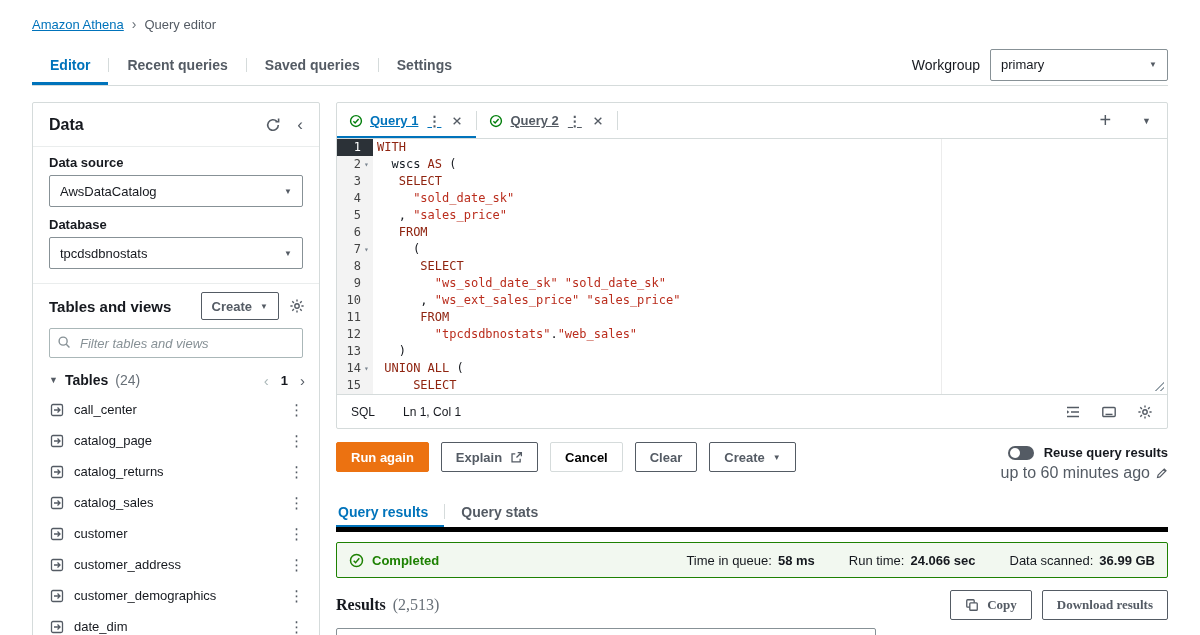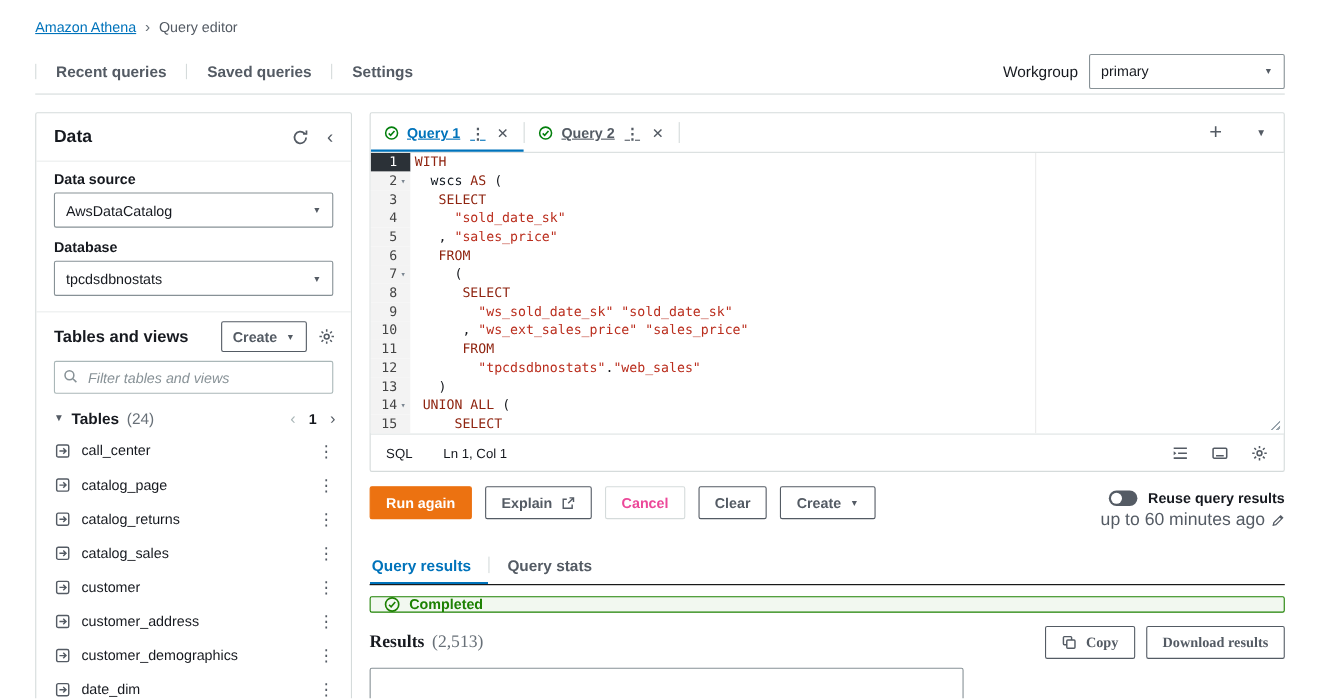--- a/index.html
+++ b/index.html
@@ -84,38 +84,38 @@
   .print-margin { position: absolute; top: 0; bottom: 0; left: 604px; width: 1px; background: #ececec; }
   .resize-grip { position: absolute; right: 3px; bottom: 3px; width: 11px; height: 11px; background: repeating-linear-gradient(135deg, transparent 0 2px, #9aa5ad 2px 3.5px); clip-path: polygon(100% 0, 100% 100%, 0 100%); cursor: nwse-resize; }
 
   
   .ed-status { display: flex; align-items: center; height: 34px; border-top: 1px solid #d5dbdb; padding: 16px 14px; font-size: 12px; gap: 28px; }
   .status-icons { margin-left: auto; display: flex; align-items: center; gap: 20px; color: #545b64; }
 
   
   .action-row { display: flex; align-items: flex-start; gap: 12px; margin-top: 13px; }
   .btn-primary { background: #ec7211; border-color: #ec7211; color: #fff; }
-  .btn-disabled { border-color: #d5dbdb; color: #ec4899; cursor: default; }
+  .btn-disabled { border-color: #d5dbdb; color: #000000; cursor: default; }
   .reuse { margin-left: auto; display: flex; flex-direction: column; align-items: flex-end; gap: 4px; padding-top: 3px; }
   .reuse-top { display: flex; align-items: center; gap: 10px; }
   .toggle { width: 26px; height: 14px; border-radius: 8px; background: #545b64; position: relative; cursor: pointer; display: inline-block; }
   .knob { position: absolute; left: 2px; top: 2px; width: 10px; height: 10px; border-radius: 50%; background: #fff; }
   .reuse-title { font-size: 13px; font-weight: 700; }
   .reuse-sub { font-size: 16px; color: #545b64; display: flex; align-items: center; gap: 6px; }
   .edit-ic { color: #545b64; cursor: pointer; display: inline-flex; }
 
   
-  .results-tabs { display: flex; align-items: center; margin-top: 14px; border-bottom: 1px solid #000000; height: 36px; }
+  .results-tabs { display: flex; align-items: center; margin-top: 14px; border-bottom: 5px solid #000000; height: 36px; }
   .r-tab { height: 100%; display: flex; align-items: center; padding: 0 16px; font-size: 14px; font-weight: 700; color: #545b64; cursor: pointer; }
   .r-tab:first-child { padding-left: 2px; }
   .r-tab.active { color: #0073bb; box-shadow: inset 0 -2px 0 #0073bb; }
   .r-sep { width: 1px; height: 15px; background: #d5dbdb; }
 
   
-  .banner { margin-top: 10px; border: 1px solid #1d8102; background: #f2f8f0; border-radius: 2px; height: 15px; display: flex; align-items: center; justify-content: space-between; padding: 0 12px; }
+  .banner { margin-top: 10px; border: 1px solid #1d8102; background: #f2f8f0; border-radius: 2px; height: 36px; display: flex; align-items: center; justify-content: space-between; padding: 0 12px; }
   .banner-left { display: flex; align-items: center; gap: 8px; color: #1d8102; font-weight: 700; font-size: 13px; }
   .banner-stats { display: flex; align-items: center; gap: 34px; font-size: 13px; color: #16191f; }
   .stat { display: flex; gap: 6px; }
   .stat b { font-weight: 700; }
 
   
   .results-header { display: flex; align-items: center; margin-top: 12px; font-family: Liberation Serif, serif; }
   .results-title { font-size: 16px; font-weight: 700; display: flex; gap: 7px; align-items: baseline; }
   .results-count { color: #687078; font-weight: 400; }
   .results-actions { margin-left: auto; display: flex; gap: 10px; }
@@ -131,20 +131,23 @@
 <div class="page">
 
   <div class="breadcrumb">
     <a class="bc-link">Amazon Athena</a>
     <span class="bc-sep">›</span>
     <span class="bc-cur">Query editor</span>
   </div>
 
   <div class="nav-row">
     <div class="nav-tabs">
+      <div class="nav-tab active">
+          <span>Editor</span>
+        </div>
       <div class="nav-sep"></div>
       <div class="nav-tab">
           <span>Recent queries</span>
         </div>
       <div class="nav-sep"></div>
       <div class="nav-tab">
           <span>Saved queries</span>
         </div>
       <div class="nav-sep"></div>
       <div class="nav-tab">
@@ -530,20 +533,34 @@
       <div class="banner">
         <div class="banner-left">
           <span>
             <svg width="15" height="15" viewBox="0 0 16 16" fill="none" stroke="currentColor" stroke-width="1.6">
                 <circle cx="8" cy="8" r="6.4"></circle>
                 <path d="M5 8.3l2 2 4-4.6"></path>
               </svg>
           </span>
           <span>Completed</span>
         </div>
+        <div class="banner-stats">
+          <div class="stat">
+            <span>Time in queue:</span>
+            <b>58 ms</b>
+          </div>
+          <div class="stat">
+            <span>Run time:</span>
+            <b>24.066 sec</b>
+          </div>
+          <div class="stat">
+            <span>Data scanned:</span>
+            <b>36.99 GB</b>
+          </div>
+        </div>
       </div>
 
       <div class="results-header">
         <div class="results-title">
           <span>Results</span>
           <span class="results-count">(2,513)</span>
         </div>
         <div class="results-actions">
           <button class="btn">
             <span>

